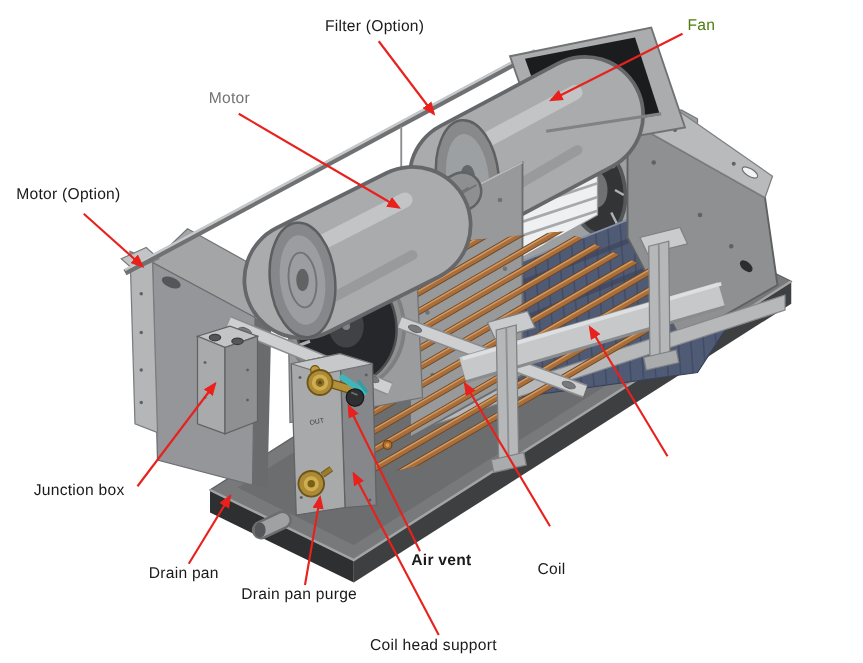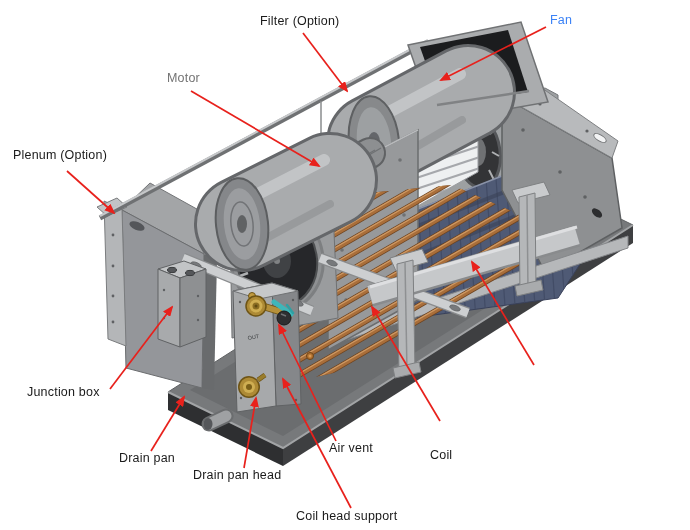--- a/index.html
+++ b/index.html
@@ -334,24 +334,24 @@
         <line x1="244" y1="468" x2="256" y2="398" stroke="#e8211c" stroke-width="1.7" marker-end="url(#ah)"></line>
         <line x1="336" y1="441" x2="279" y2="325" stroke="#e8211c" stroke-width="1.7" marker-end="url(#ah)"></line>
         <line x1="440" y1="421" x2="372" y2="307" stroke="#e8211c" stroke-width="1.7" marker-end="url(#ah)"></line>
         <line x1="351" y1="508" x2="283" y2="379" stroke="#e8211c" stroke-width="1.7" marker-end="url(#ah)"></line>
         <line x1="534" y1="365" x2="472" y2="262" stroke="#e8211c" stroke-width="1.7" marker-end="url(#ah)"></line>
       </g>
 </svg>
 
 <div id="label-layer">
       <div class="part-label" style="left: 260px; top: 15px; color: rgb(26, 26, 26);">Filter (Option)</div>
-      <div class="part-label" style="left: 550px; top: 14px; color: #3b82f6;">Fan</div>
+      <div class="part-label" style="left: 550px; top: 14px; color: #4d7c0f;">Fan</div>
       <div class="part-label" style="left: 167px; top: 72px; color: #737373;">Motor</div>
-      <div class="part-label" style="left: 13px; top: 149px; color: rgb(26, 26, 26);">Plenum (Option)</div>
+      <div class="part-label" style="left: 13px; top: 149px; color: rgb(26, 26, 26);">Motor (Option)</div>
       <div class="part-label" style="left: 27px; top: 386px; color: rgb(26, 26, 26); text-align: right;">Junction box</div>
       <div class="part-label" style="left: 79px; top: 452px; color: rgb(26, 26, 26); margin-left: 40px;">Drain pan</div>
-      <div class="part-label" style="left: 193px; top: 469px; color: rgb(26, 26, 26);">Drain pan head</div>
-      <div class="part-label" style="left: 329px; top: 442px; color: rgb(26, 26, 26);">Air vent</div>
+      <div class="part-label" style="left: 193px; top: 469px; color: rgb(26, 26, 26);">Drain pan purge</div>
+      <div class="part-label" style="left: 329px; top: 442px; color: rgb(26, 26, 26); font-weight: bold;">Air vent</div>
       <div class="part-label" style="left: 430px; top: 422px; color: rgb(26, 26, 26); margin-top: 27px;">Coil</div>
       <div class="part-label" style="left: 296px; top: 510px; color: rgb(26, 26, 26);">Coil head support</div>
     </div>
 
 </div>
 
 </body></html>

